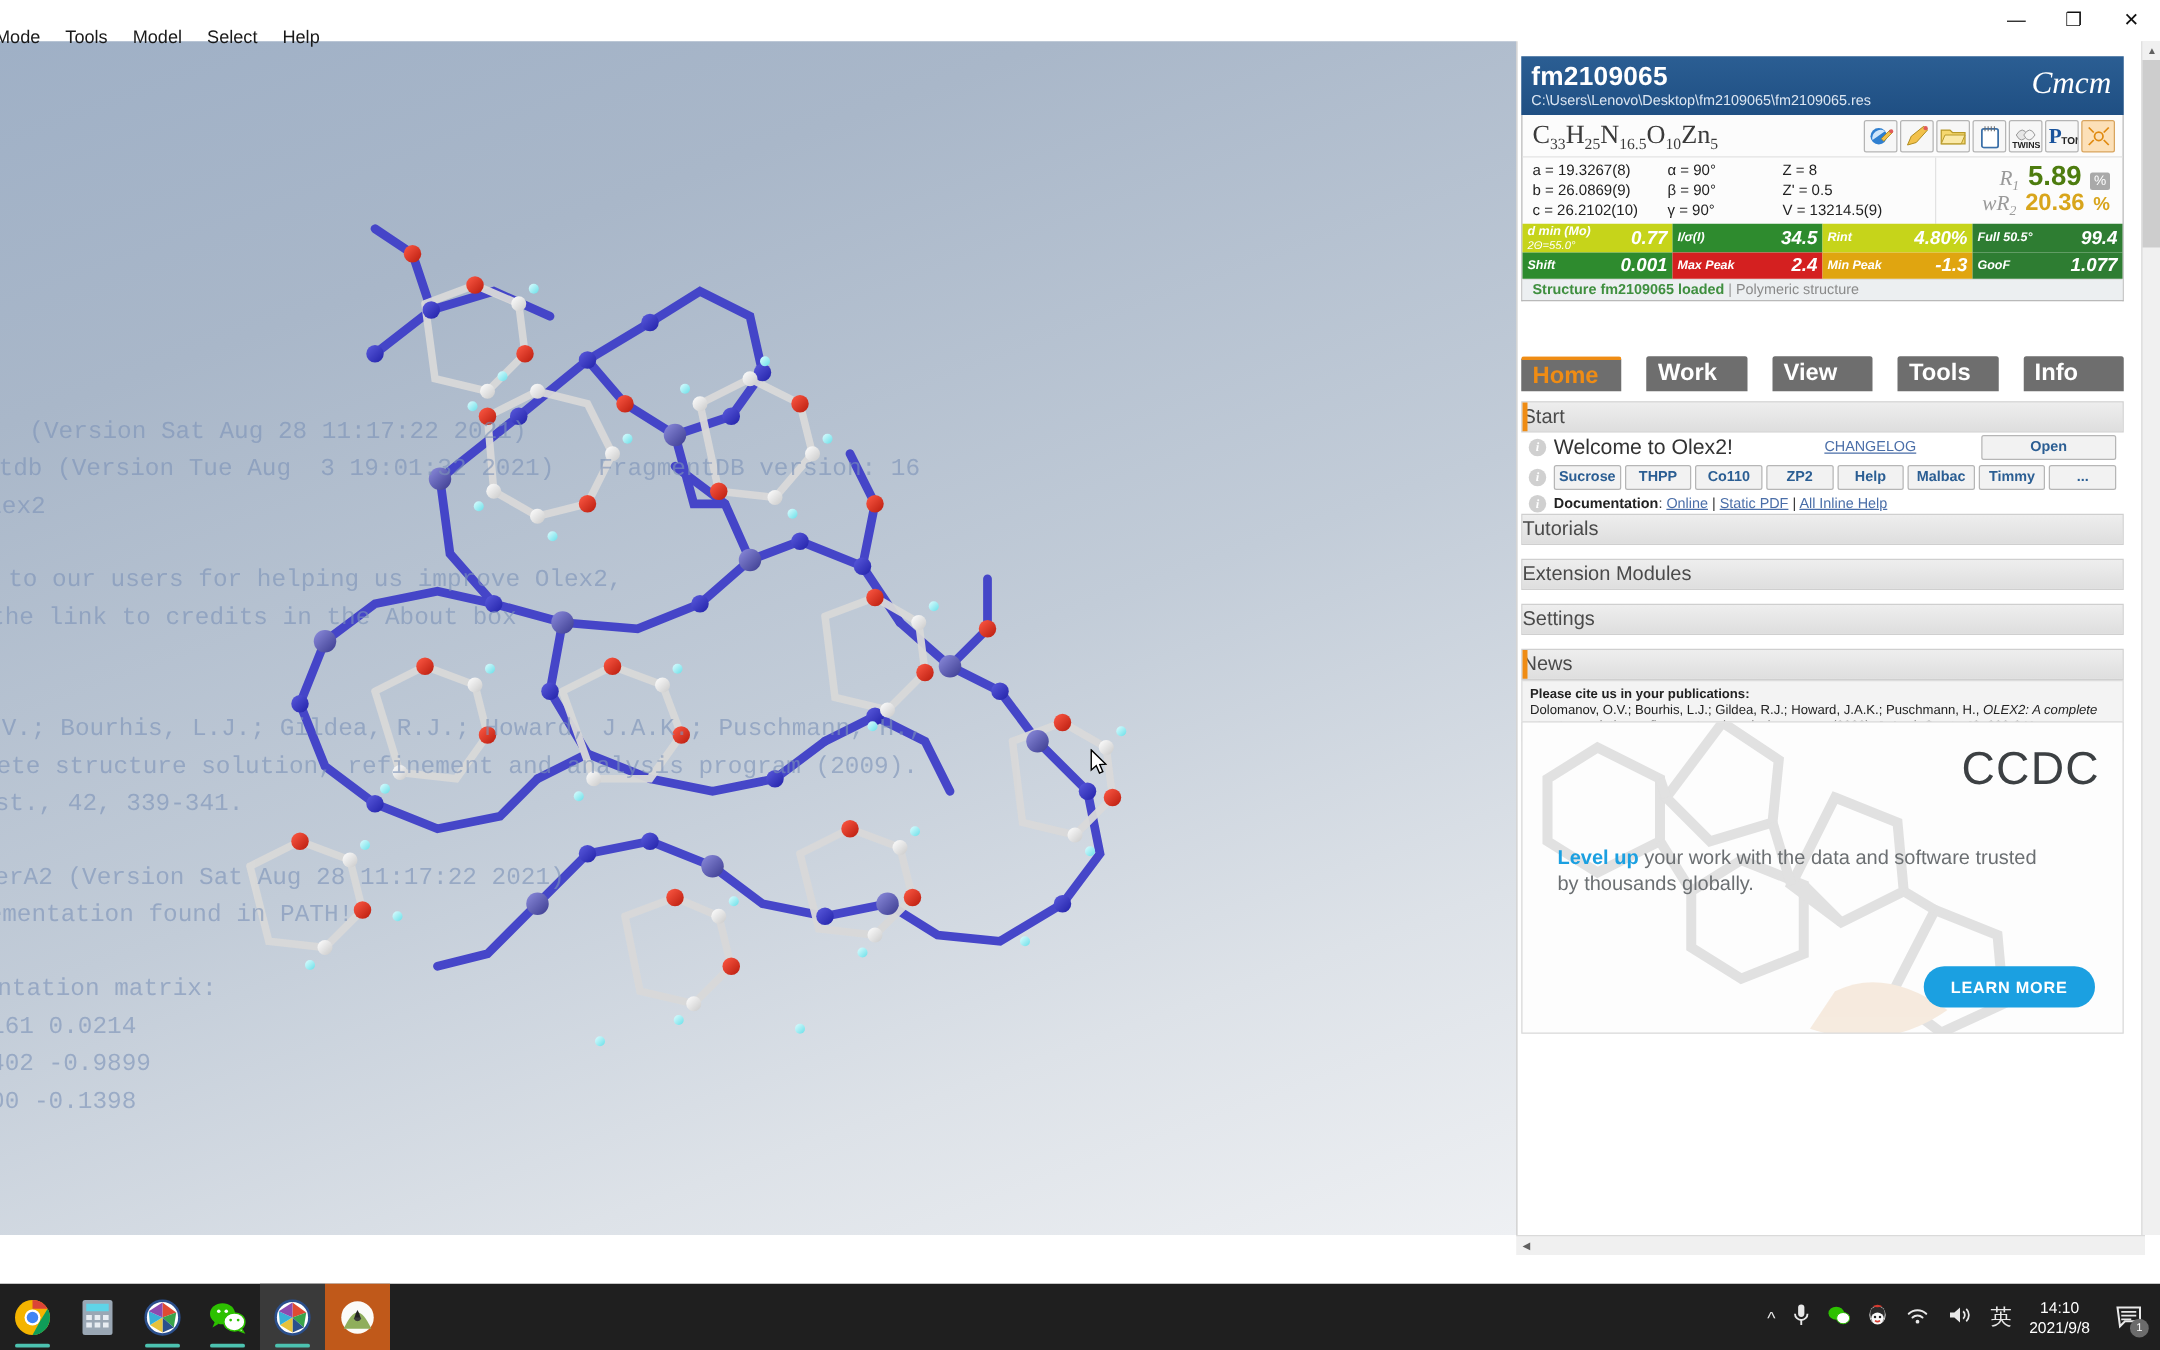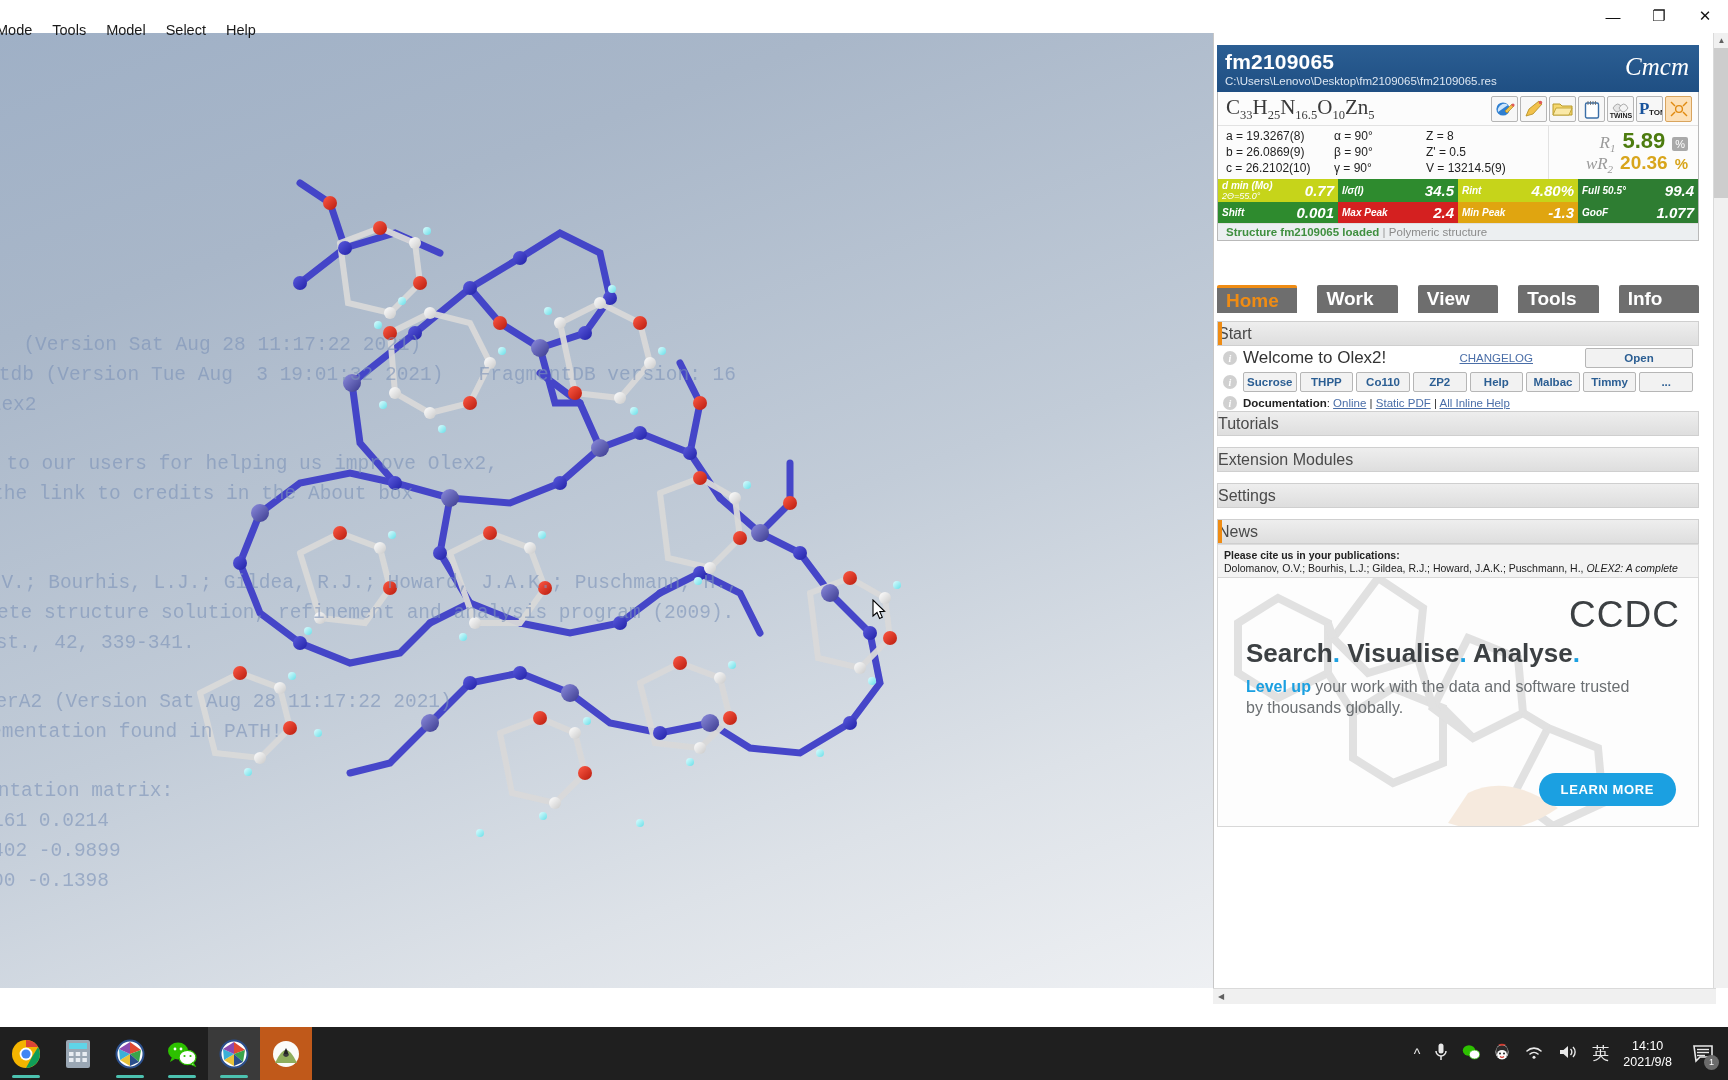--- a/index.html
+++ b/index.html
@@ -609,21 +609,20 @@
           <path d="M225,130 L255,160"></path>
           <path d="M305,135 L330,150"></path>
         <path d="M200,80 L215,130"></path>
           <path d="M110,45 L115,60"></path>
       </g>
       <g fill="#c9751a">
         <path d="M250,215 q40,-20 90,15 q-50,35 -110,15 Z"></path>
       </g>
     </svg>
     <div class="ccdc-logo">CCDC</div>
-    <div class="ccdc-h"><span>Search</span><span class="d">.</span> <span>Visualise</span><span class="d">.</span> <span>Analyse</span><span class="d">.</span></div>
     <div class="ccdc-p"><span class="lv">Level up</span><span> your work with the data and software trusted by thousands globally.</span></div>
     <div class="ccdc-btn">LEARN MORE</div>
   </div>
 </div>
 
 <div id="panelscroll">
   <div class="sbbtn">▲</div>
   <div class="sbthumb"></div>
 </div>
 

